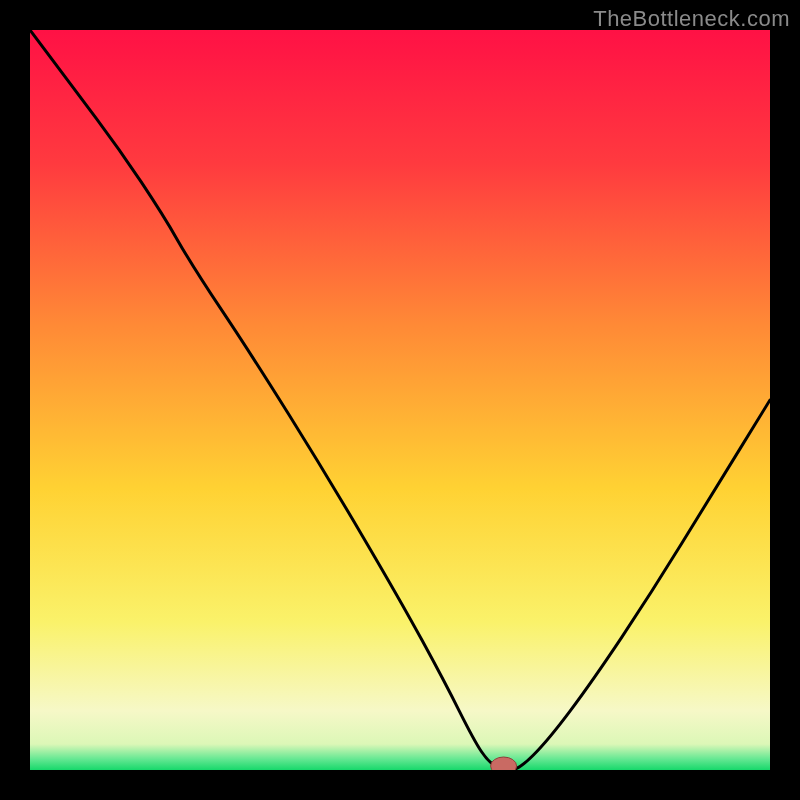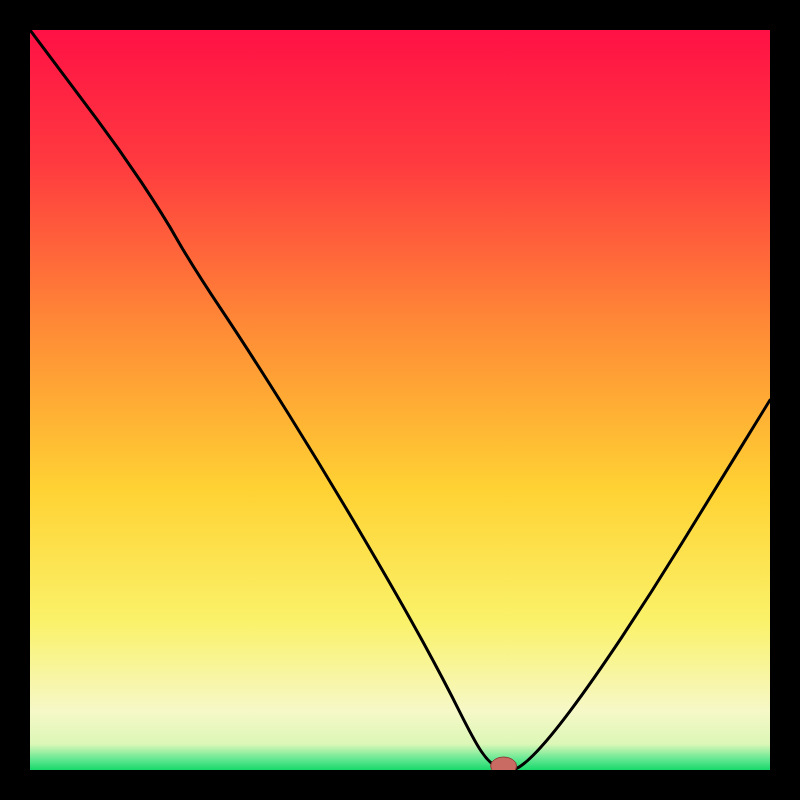--- a/index.html
+++ b/index.html
@@ -34,20 +34,21 @@
     
   }
   svg {
     display: block;
   }
 </style>
 </head>
 <body>
 <div class="frame">
 
+  <div class="attribution">TheBottleneck.com</div>
 
   <div class="plot">
     <svg id="plot-svg" width="740" height="740" viewBox="0 0 740 740" preserveAspectRatio="none">
       <defs>
 
         <linearGradient id="bg-grad" x1="0" y1="0" x2="0" y2="1">
           <stop id="g0" offset="0%" stop-color="#ff1145"></stop>
           <stop id="g1" offset="18%" stop-color="#ff3a3f"></stop>
           <stop id="g2" offset="40%" stop-color="#ff8a36"></stop>
           <stop id="g3" offset="62%" stop-color="#ffd233"></stop>

